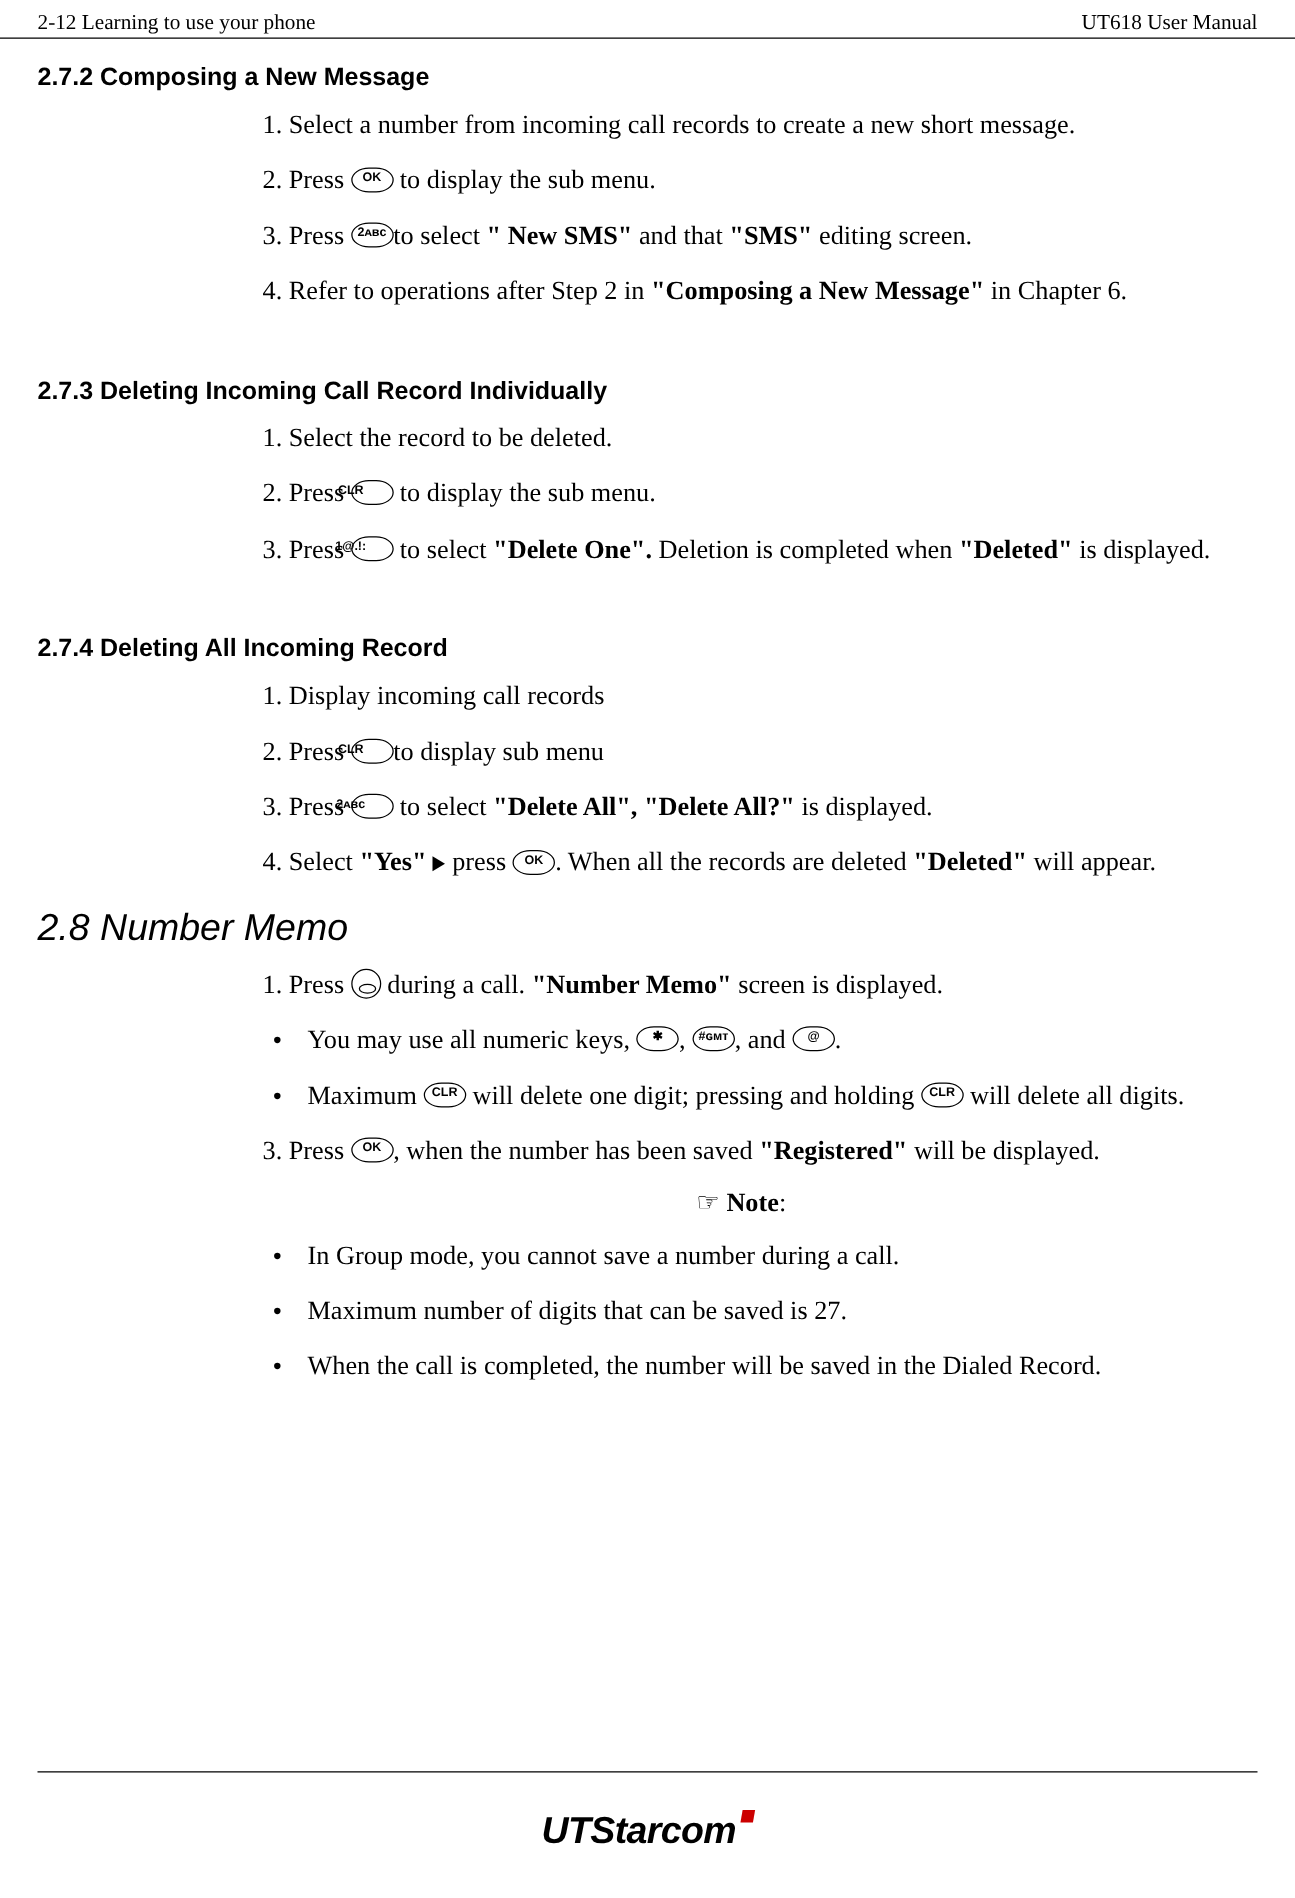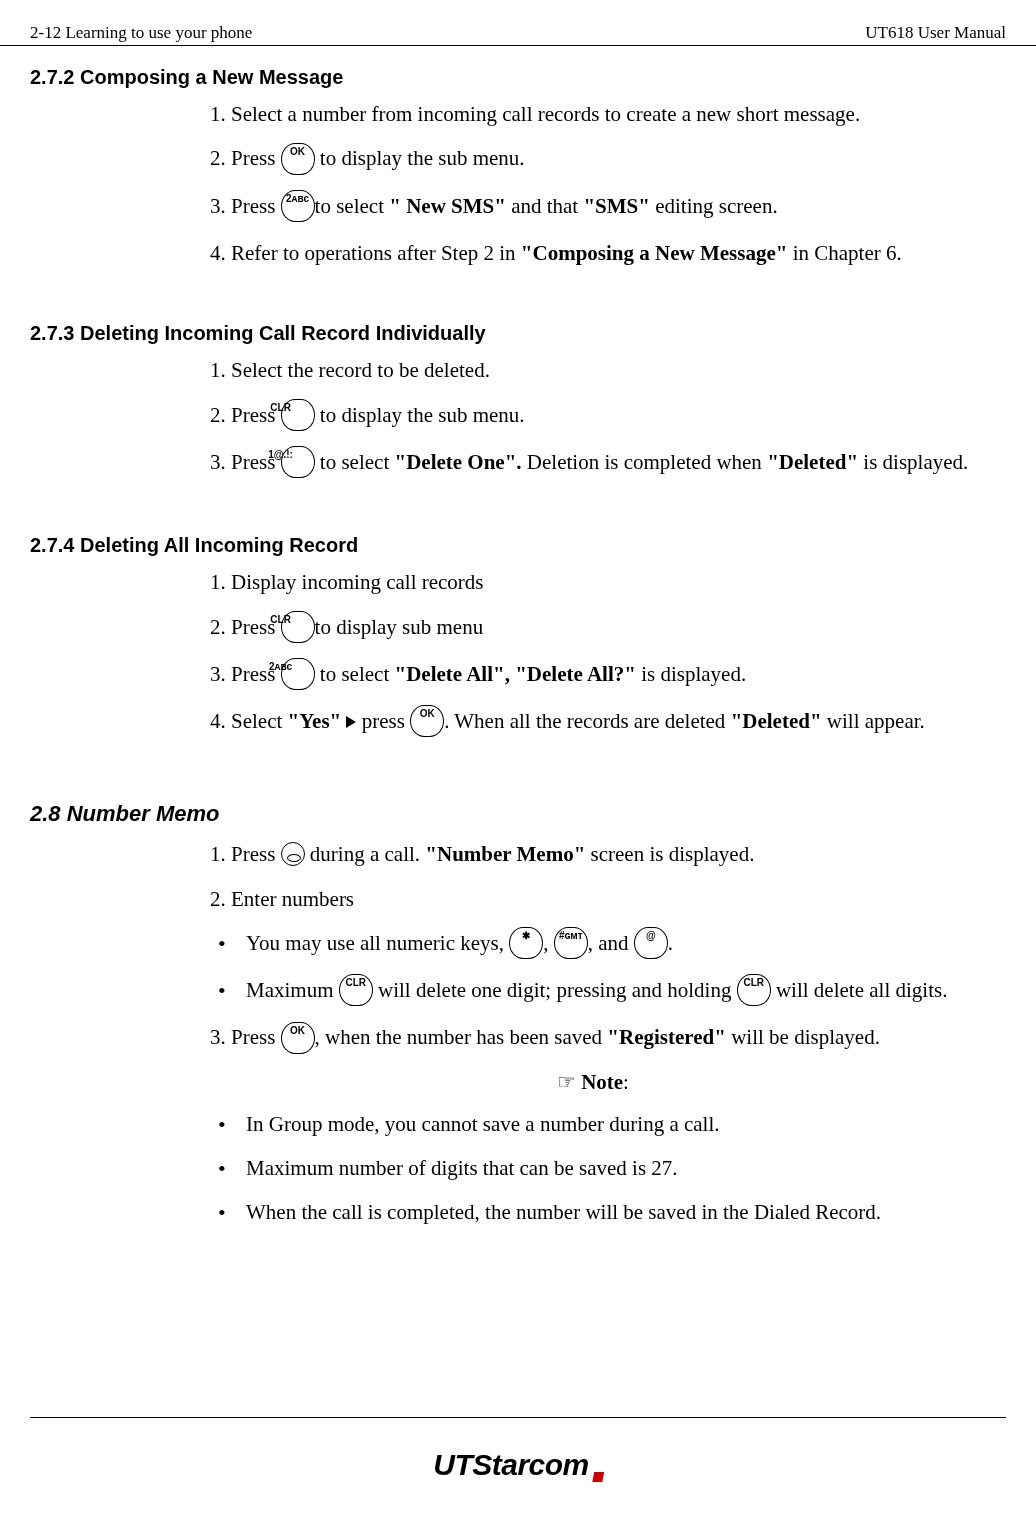--- a/index.html
+++ b/index.html
@@ -8,40 +8,40 @@
       background: #fff;
       color: #000;
       width: 1036px;
       height: 1518px;
       position: relative;
       padding: 0;
     }
     .header-row {
       display: flex;
       justify-content: space-between;
-      padding: 23px 30px 2px 30px;
+      padding: 8px 30px 2px 30px;
       font-size: 17px;
       border-bottom: 1.5px solid #000;
     }
     .content {
       padding: 14px 30px 0 30px;
     }
     .h2 {
       font-family: Arial, Helvetica, sans-serif;
       font-weight: bold;
       font-size: 20px;
       margin-top: 6px;
       margin-bottom: 10px;
     }
     .h1-italic {
       font-family: Arial, Helvetica, sans-serif;
-      font-weight: bold;
+      font-weight: normal;
       font-style: italic;
-      font-size: 22px;
-      margin-top: 62px;
+      font-size: 30px;
+      margin-top: 21px;
       margin-bottom: 12px;
     }
     .body-block {
       margin-left: 180px;
       font-size: 21px;
       line-height: 1.45;
     }
     .step {
       margin-bottom: 14px;
       text-align: justify;
@@ -68,21 +68,21 @@
       font-size: 21px;
       margin-bottom: 14px;
       text-align: center;
     }
     .note-label { font-weight: bold; }
     .key-btn {
       display: inline-block;
       border: 1.5px solid #000;
       border-radius: 50%/60%;
       min-width: 34px;
-      height: 32px;
+      height: 20px;
       line-height: 16px;
       font-size: 10px;
       font-family: Arial, sans-serif;
       font-weight: bold;
       text-align: center;
       vertical-align: middle;
       padding: 0 2px;
       position: relative;
       top: -2px;
       background: #fff;
@@ -126,21 +126,21 @@
     }
     .logo {
       position: absolute;
       bottom: 36px;
       left: 50%;
       transform: translateX(-50%);
       font-family: Arial, sans-serif;
       font-size: 30px;
       letter-spacing: -0.5px;
       display: flex;
-      align-items: flex-end;
+      align-items: flex-start;
     }
     .logo .ut { font-weight: 900; font-style: italic; }
     .logo .starcom { font-weight: 700; font-style: italic; }
     .logo .dot {
       width: 10px; height: 10px; background: #c00;
       display: inline-block; margin-left: 4px;
       transform: skewX(-10deg);
     }
     b { font-weight: bold; }
     .section-spacer { height: 34px; }
@@ -197,21 +197,20 @@
       <span>4. Select </span><b>"Yes"</b>
       <span> </span><span class="tri"></span><span> press </span><span class="key-btn">OK</span><span>. When all the records are deleted </span><b>"Deleted"</b><span> will appear.</span>
     </div>
   </div>
 
   <div class="h1-italic">2.8   Number Memo</div>
   <div class="body-block">
     <div class="step step-hanging">
       <span>1.   Press </span><span class="key-circle"></span><span> </span><span>during a call. </span><b>"Number Memo"</b><span> screen is displayed.</span>
     </div>
-    <div class="step step-hanging">2.   Enter numbers</div>
     <div class="bullet">
       <span>You may use all numeric keys, </span><span class="key-btn">✱</span><span>, </span><span class="key-btn">#ɢᴍᴛ</span><span>, and </span><span class="key-btn">@</span><span>.</span>
     </div>
     <div class="bullet">
       <span>Maximum </span><span class="key-btn">CLR</span><span> will delete one digit; pressing and holding </span><span class="key-btn">CLR</span><span> will delete all digits.</span>
     </div>
     <div class="step">
       <span>3. Press </span><span class="key-btn">OK</span><span>, when the number has been saved  </span><b>"Registered"</b><span> will be displayed.</span>
     </div>
   </div>

